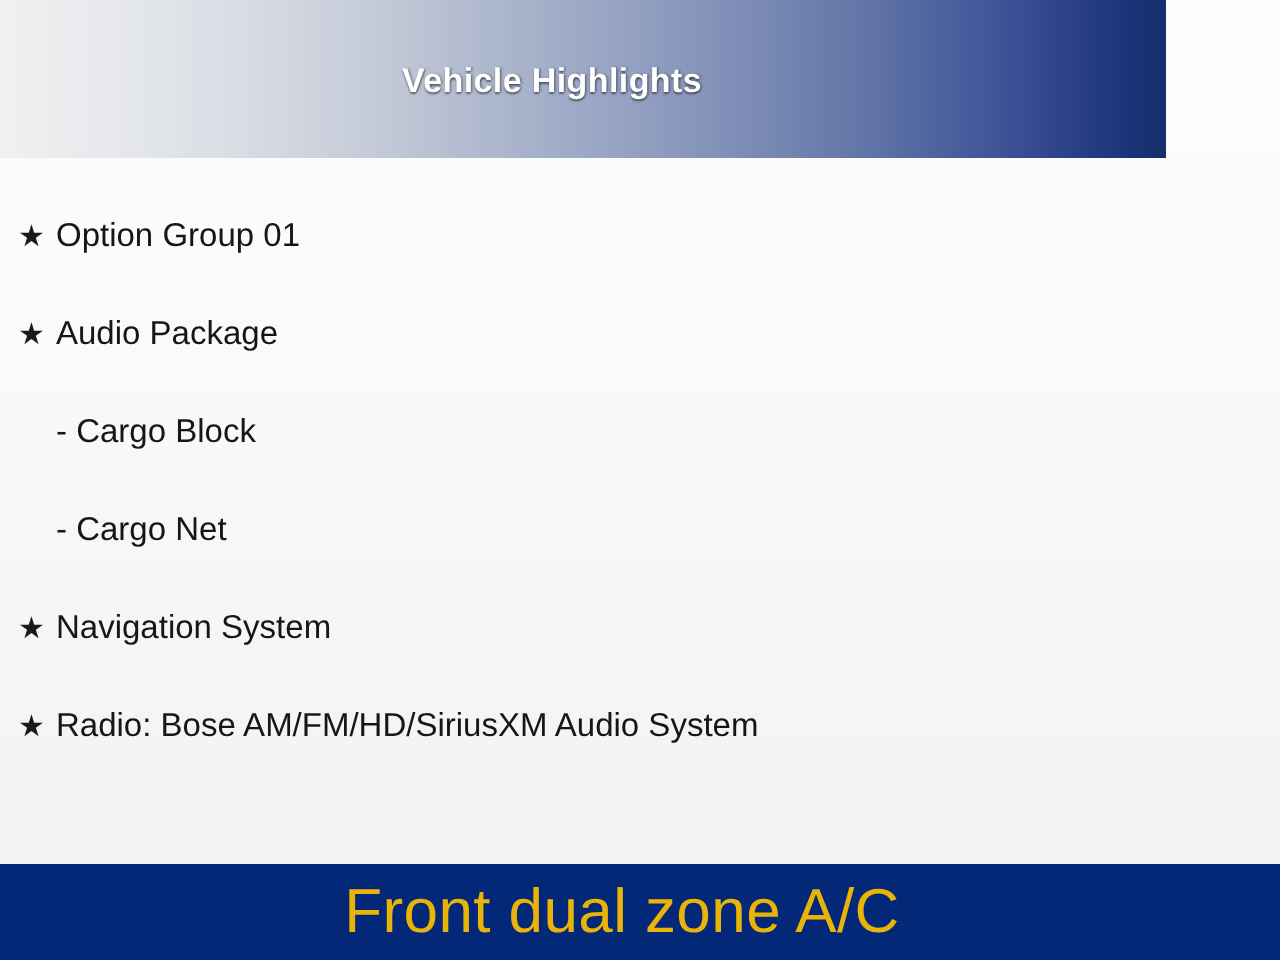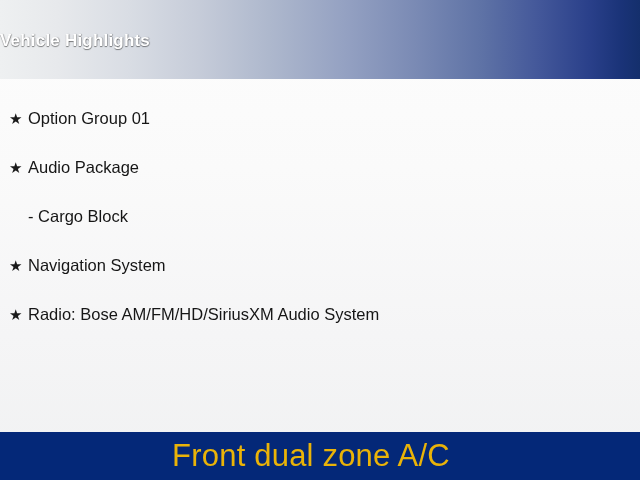--- a/index.html
+++ b/index.html
@@ -22,38 +22,38 @@
     box-sizing: border-box;
     background: linear-gradient(to bottom, #fdfdfd 0%, #fafafa 35%, #f5f5f6 70%, #f0f1f2 100%);
     overflow: hidden;
   }
 
   
   .header {
     position: absolute;
     left: 0;
     top: 0;
-    width: 640px;
+    width: 583px;
     height: 79px;
     background: linear-gradient(to right,
         #eef0f1 0%,
         #e7e9ec 9%,
         #d9dde4 20%,
         #c6ccd9 31%,
         #aeb8cd 42%,
         #94a1c2 54%,
         #7a8ab4 65%,
         #5f73a6 75%,
         #44589a 84%,
         #2a408a 92%,
         #1a3378 97%,
         #142f6c 100%);
     display: flex;
     align-items: center;
-    justify-content: flex-start;
+    justify-content: center;
   }
   .header-title {
     color: #ffffff;
     font-size: 17px;
     font-weight: bold;
     letter-spacing: 0.2px;
     margin-right: 31px;
     margin-top: 2px;
     text-shadow: 0 1px 1px rgba(0,0,0,0.45), 1px 0 1px rgba(0,0,0,0.25);
     white-space: nowrap;
@@ -137,20 +137,23 @@
 
     <div class="row">
       <span class="star">★</span>
       <span class="row-text">Audio Package</span>
     </div>
 
     <div class="row sub">
       <span class="row-text">- Cargo Block</span>
     </div>
 
+    <div class="row sub">
+      <span class="row-text">- Cargo Net</span>
+    </div>
 
 
     <div class="row">
       <span class="star">★</span>
       <span class="row-text">Navigation System</span>
     </div>
 
     <div class="row">
       <span class="star">★</span>
       <span class="row-text">Radio: Bose AM/FM/HD/SiriusXM Audio System</span>

